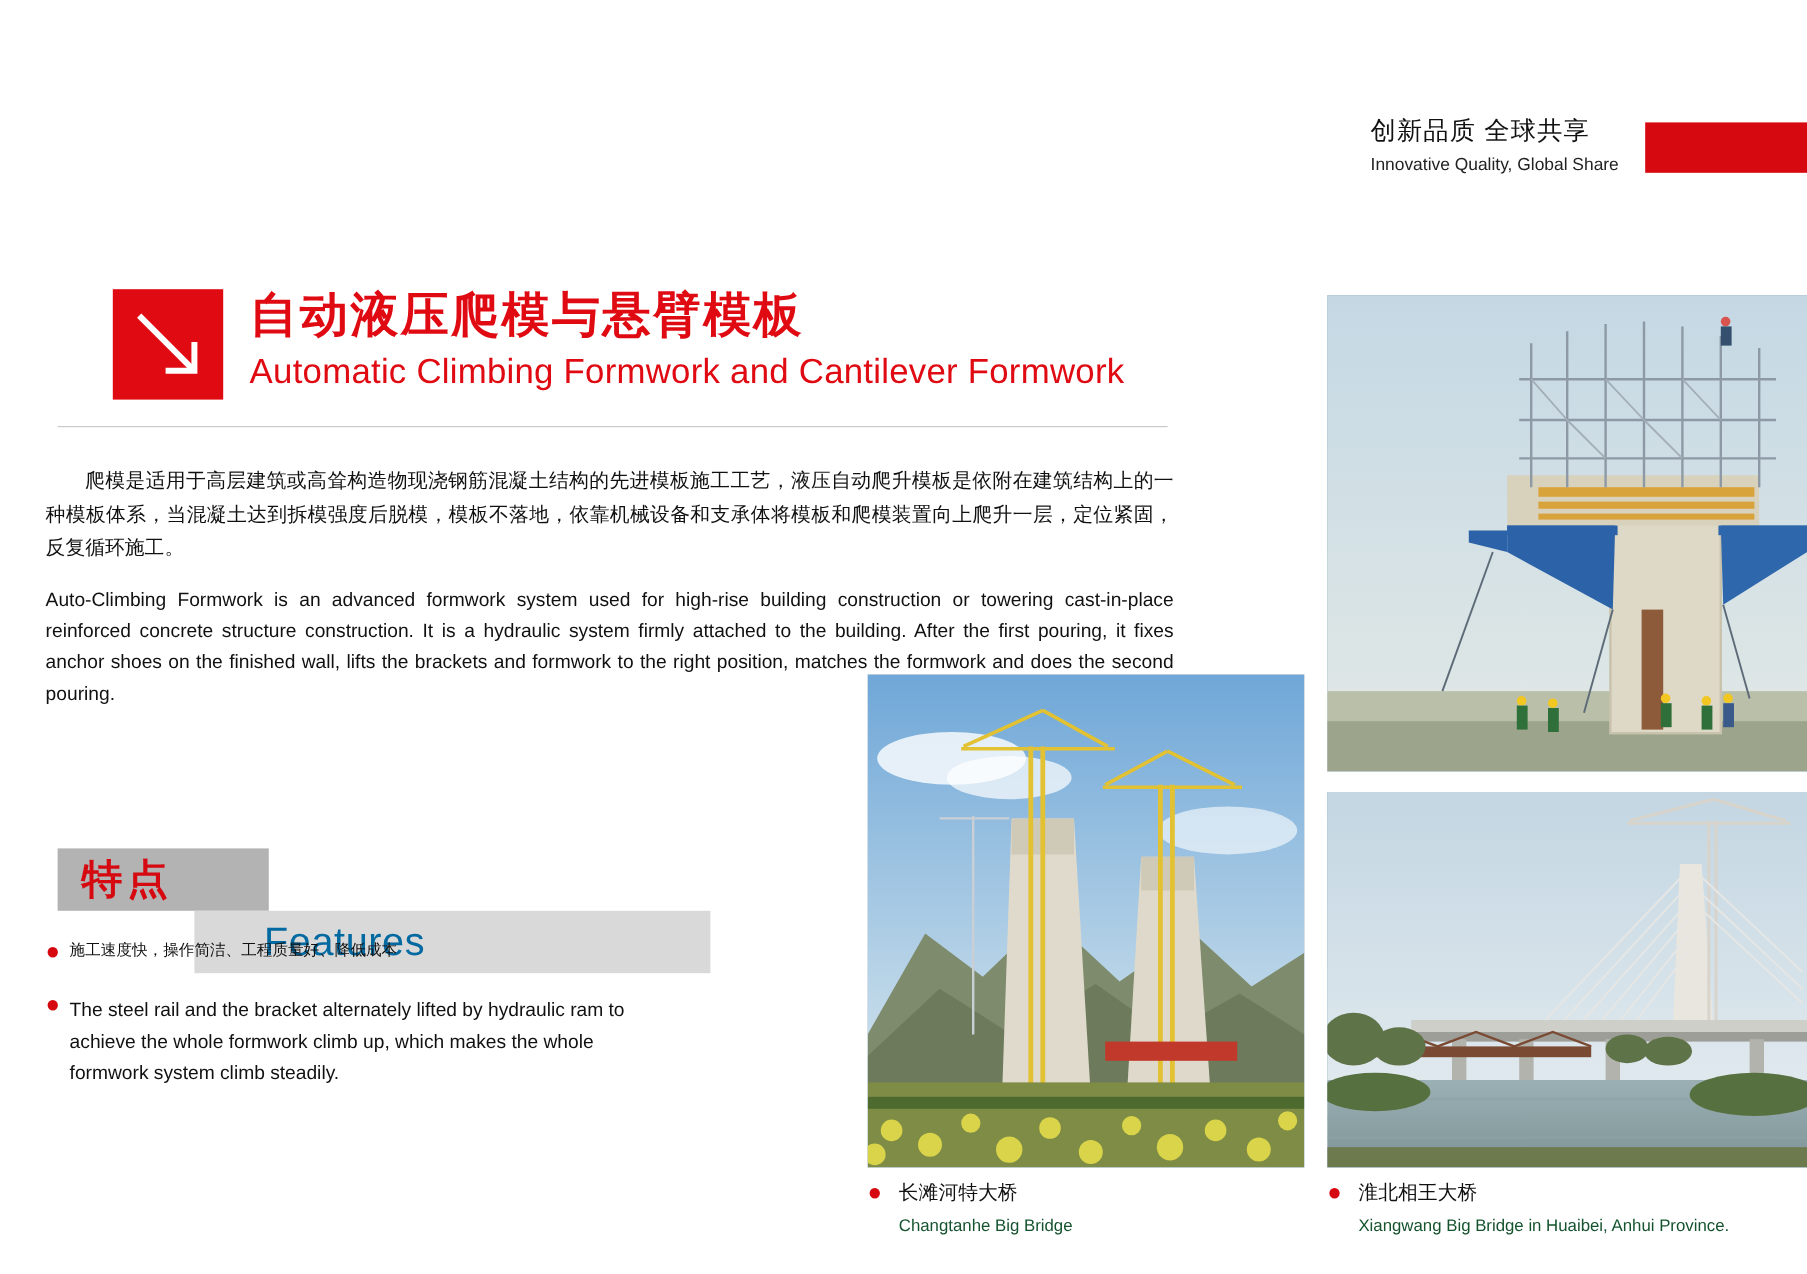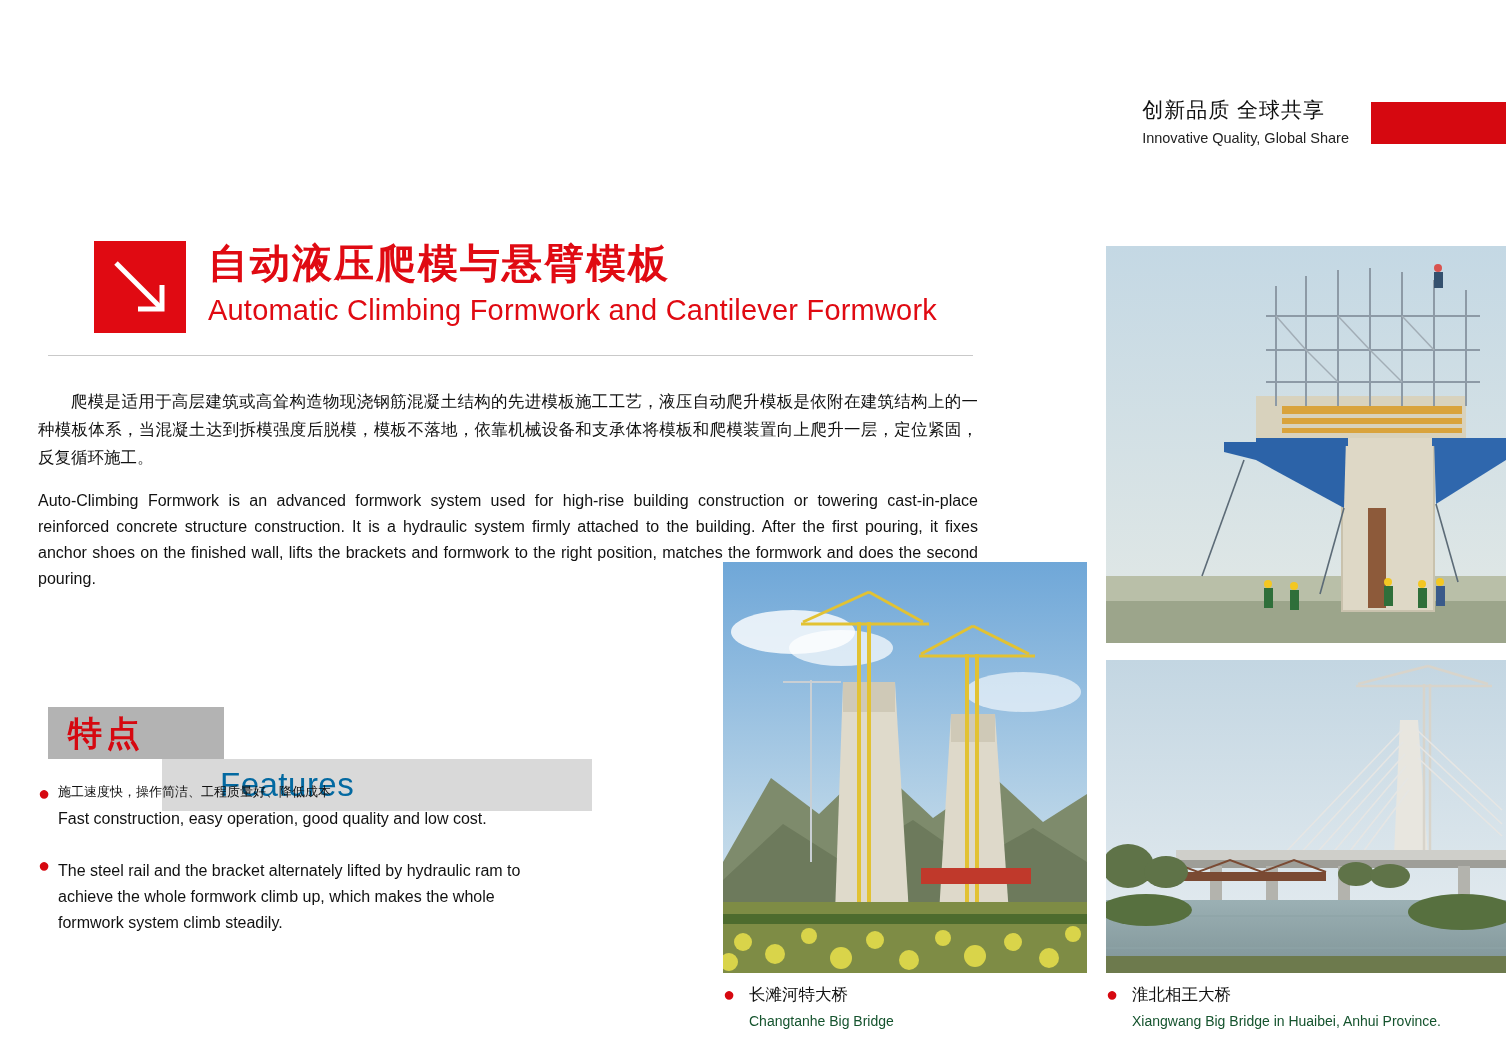--- a/index.html
+++ b/index.html
@@ -265,21 +265,20 @@
   <div class="feat-cn-text">特点</div>
   <div class="feat-en-bg"></div>
   <div class="feat-en-text">Features</div>
 </div>
 
 <div class="feature-list">
   <div class="feature-item">
     <span class="bullet">●</span>
     <div class="feature-texts">
       <div class="f-cn">施工速度快，操作简洁、工程质量好、降低成本</div>
-      <div class="f-en">Fast construction, easy operation, good quality and low cost.</div>
     </div>
   </div>
   <div class="feature-item">
     <span class="bullet">●</span>
     <div class="feature-texts">
       <div class="f-en">The steel rail and the bracket alternately lifted by hydraulic ram to achieve the whole formwork climb up, which makes the whole formwork system climb steadily.</div>
     </div>
   </div>
 </div>
 

